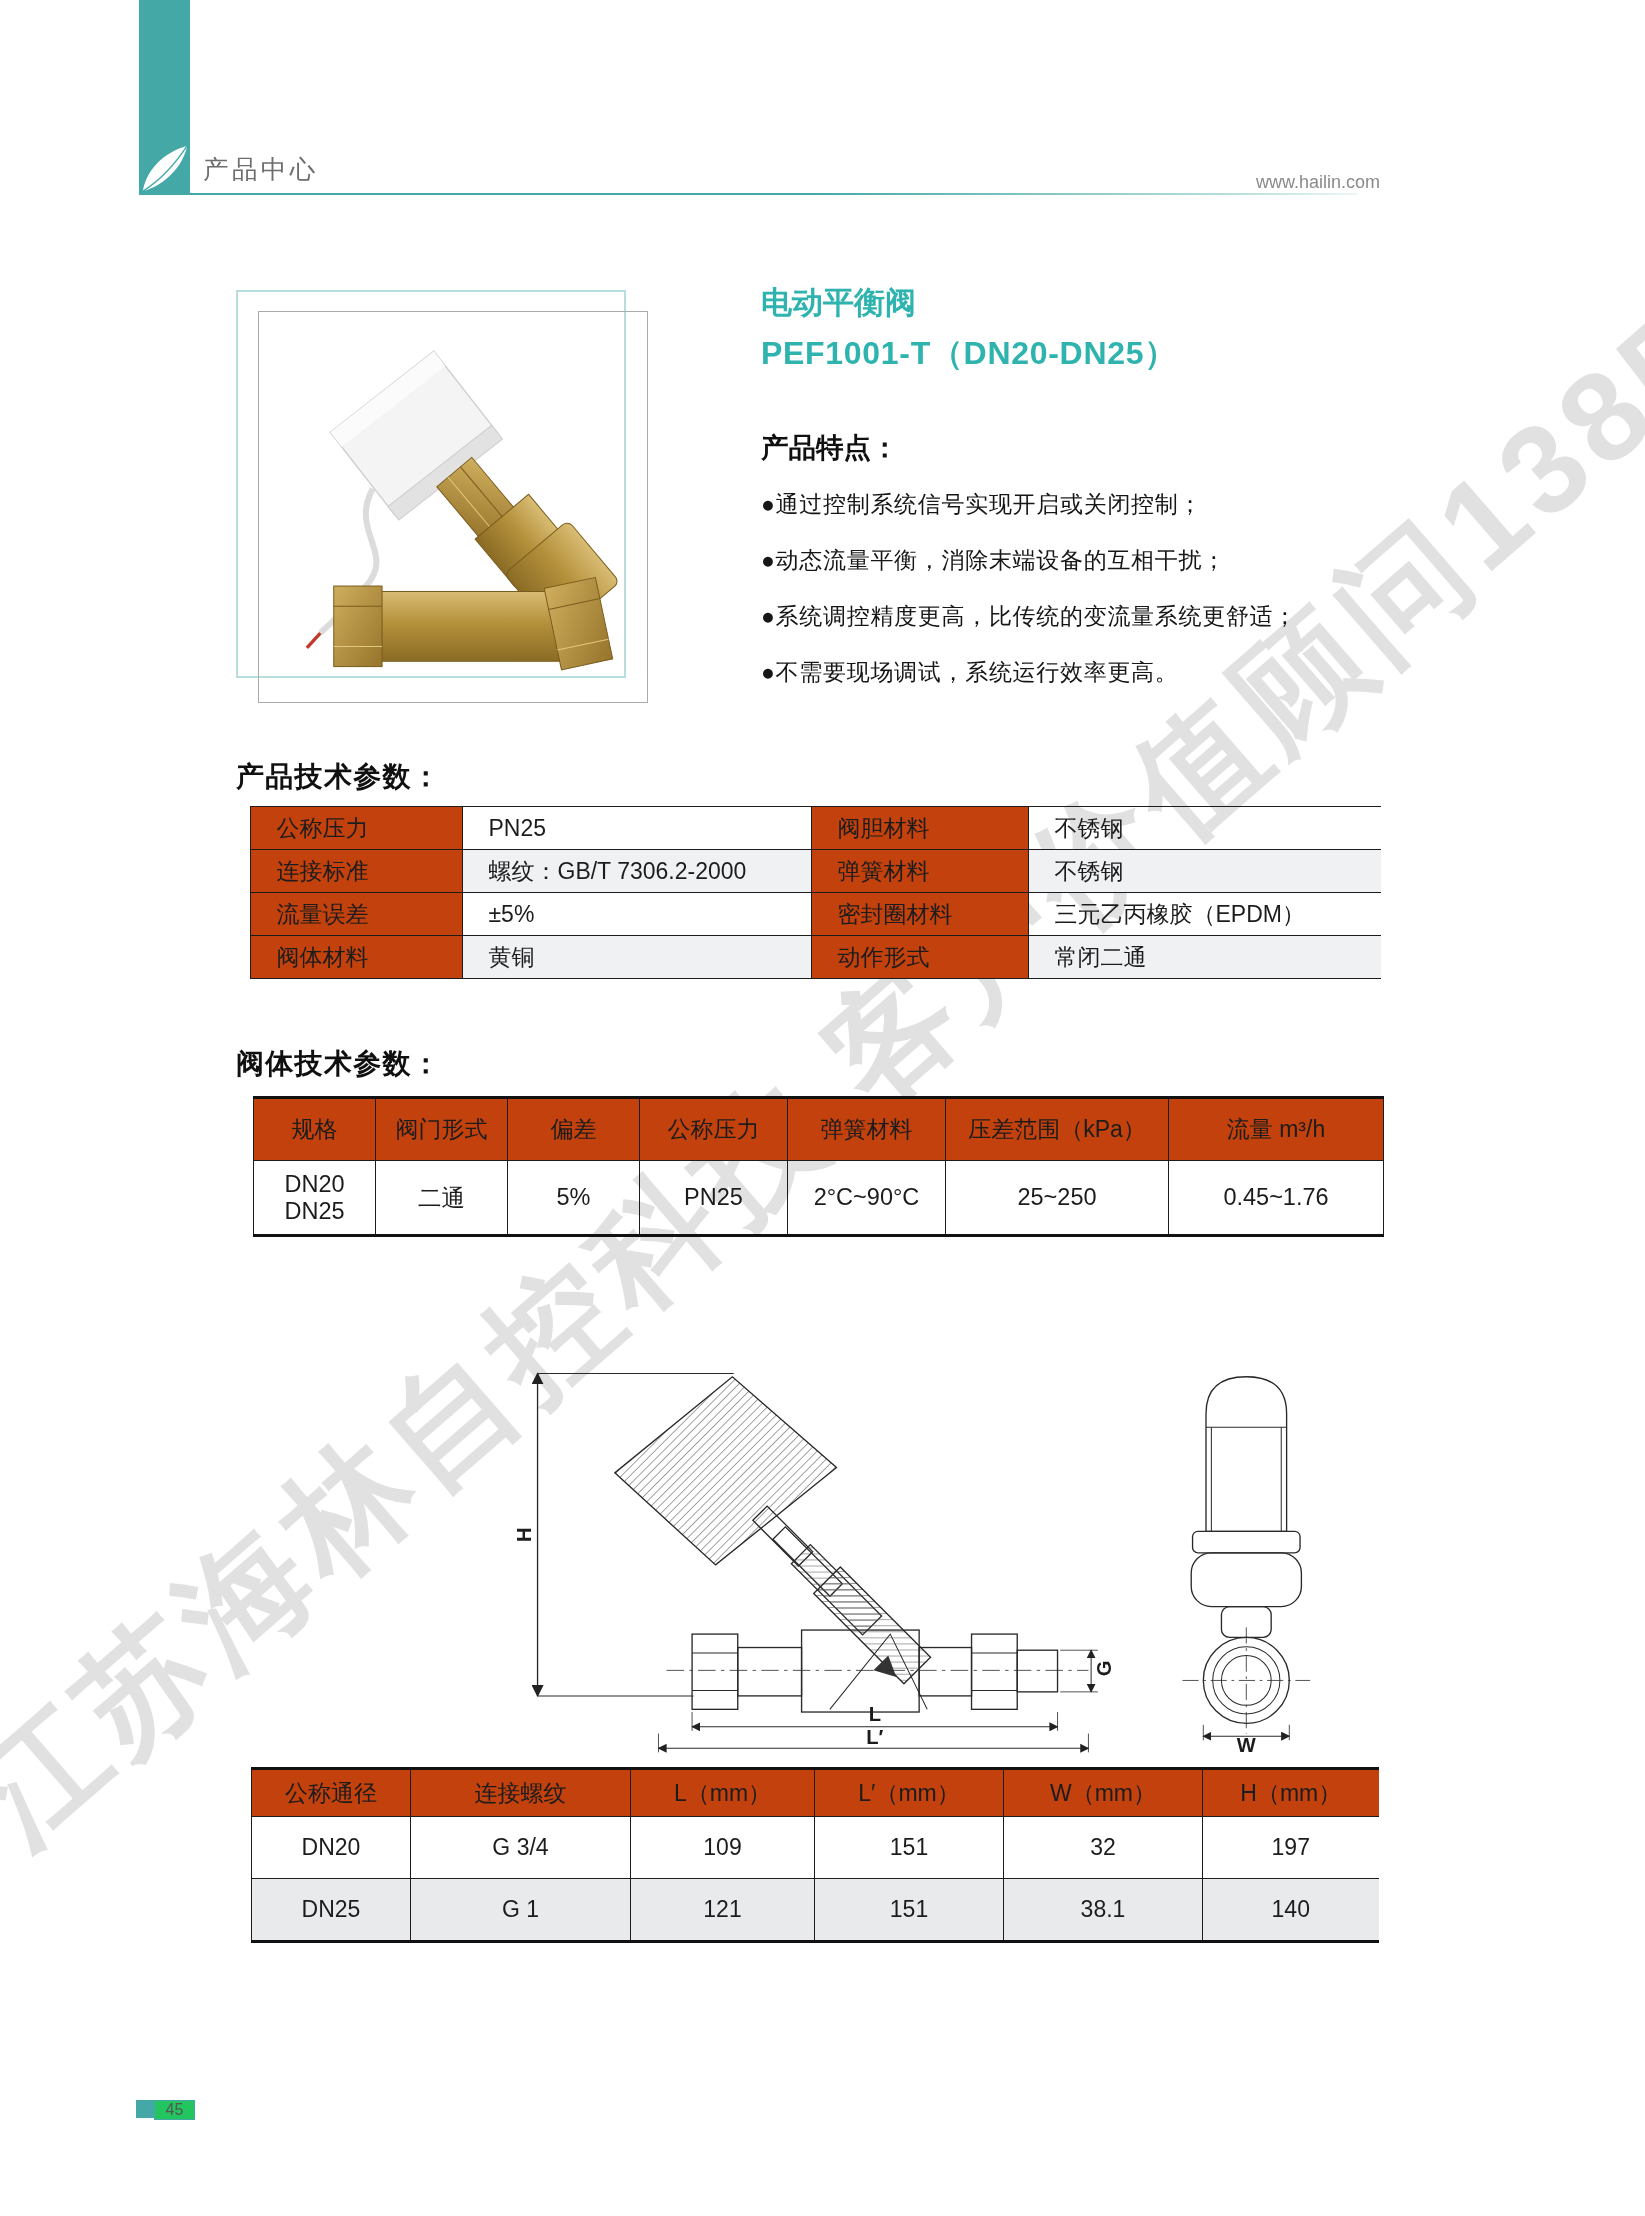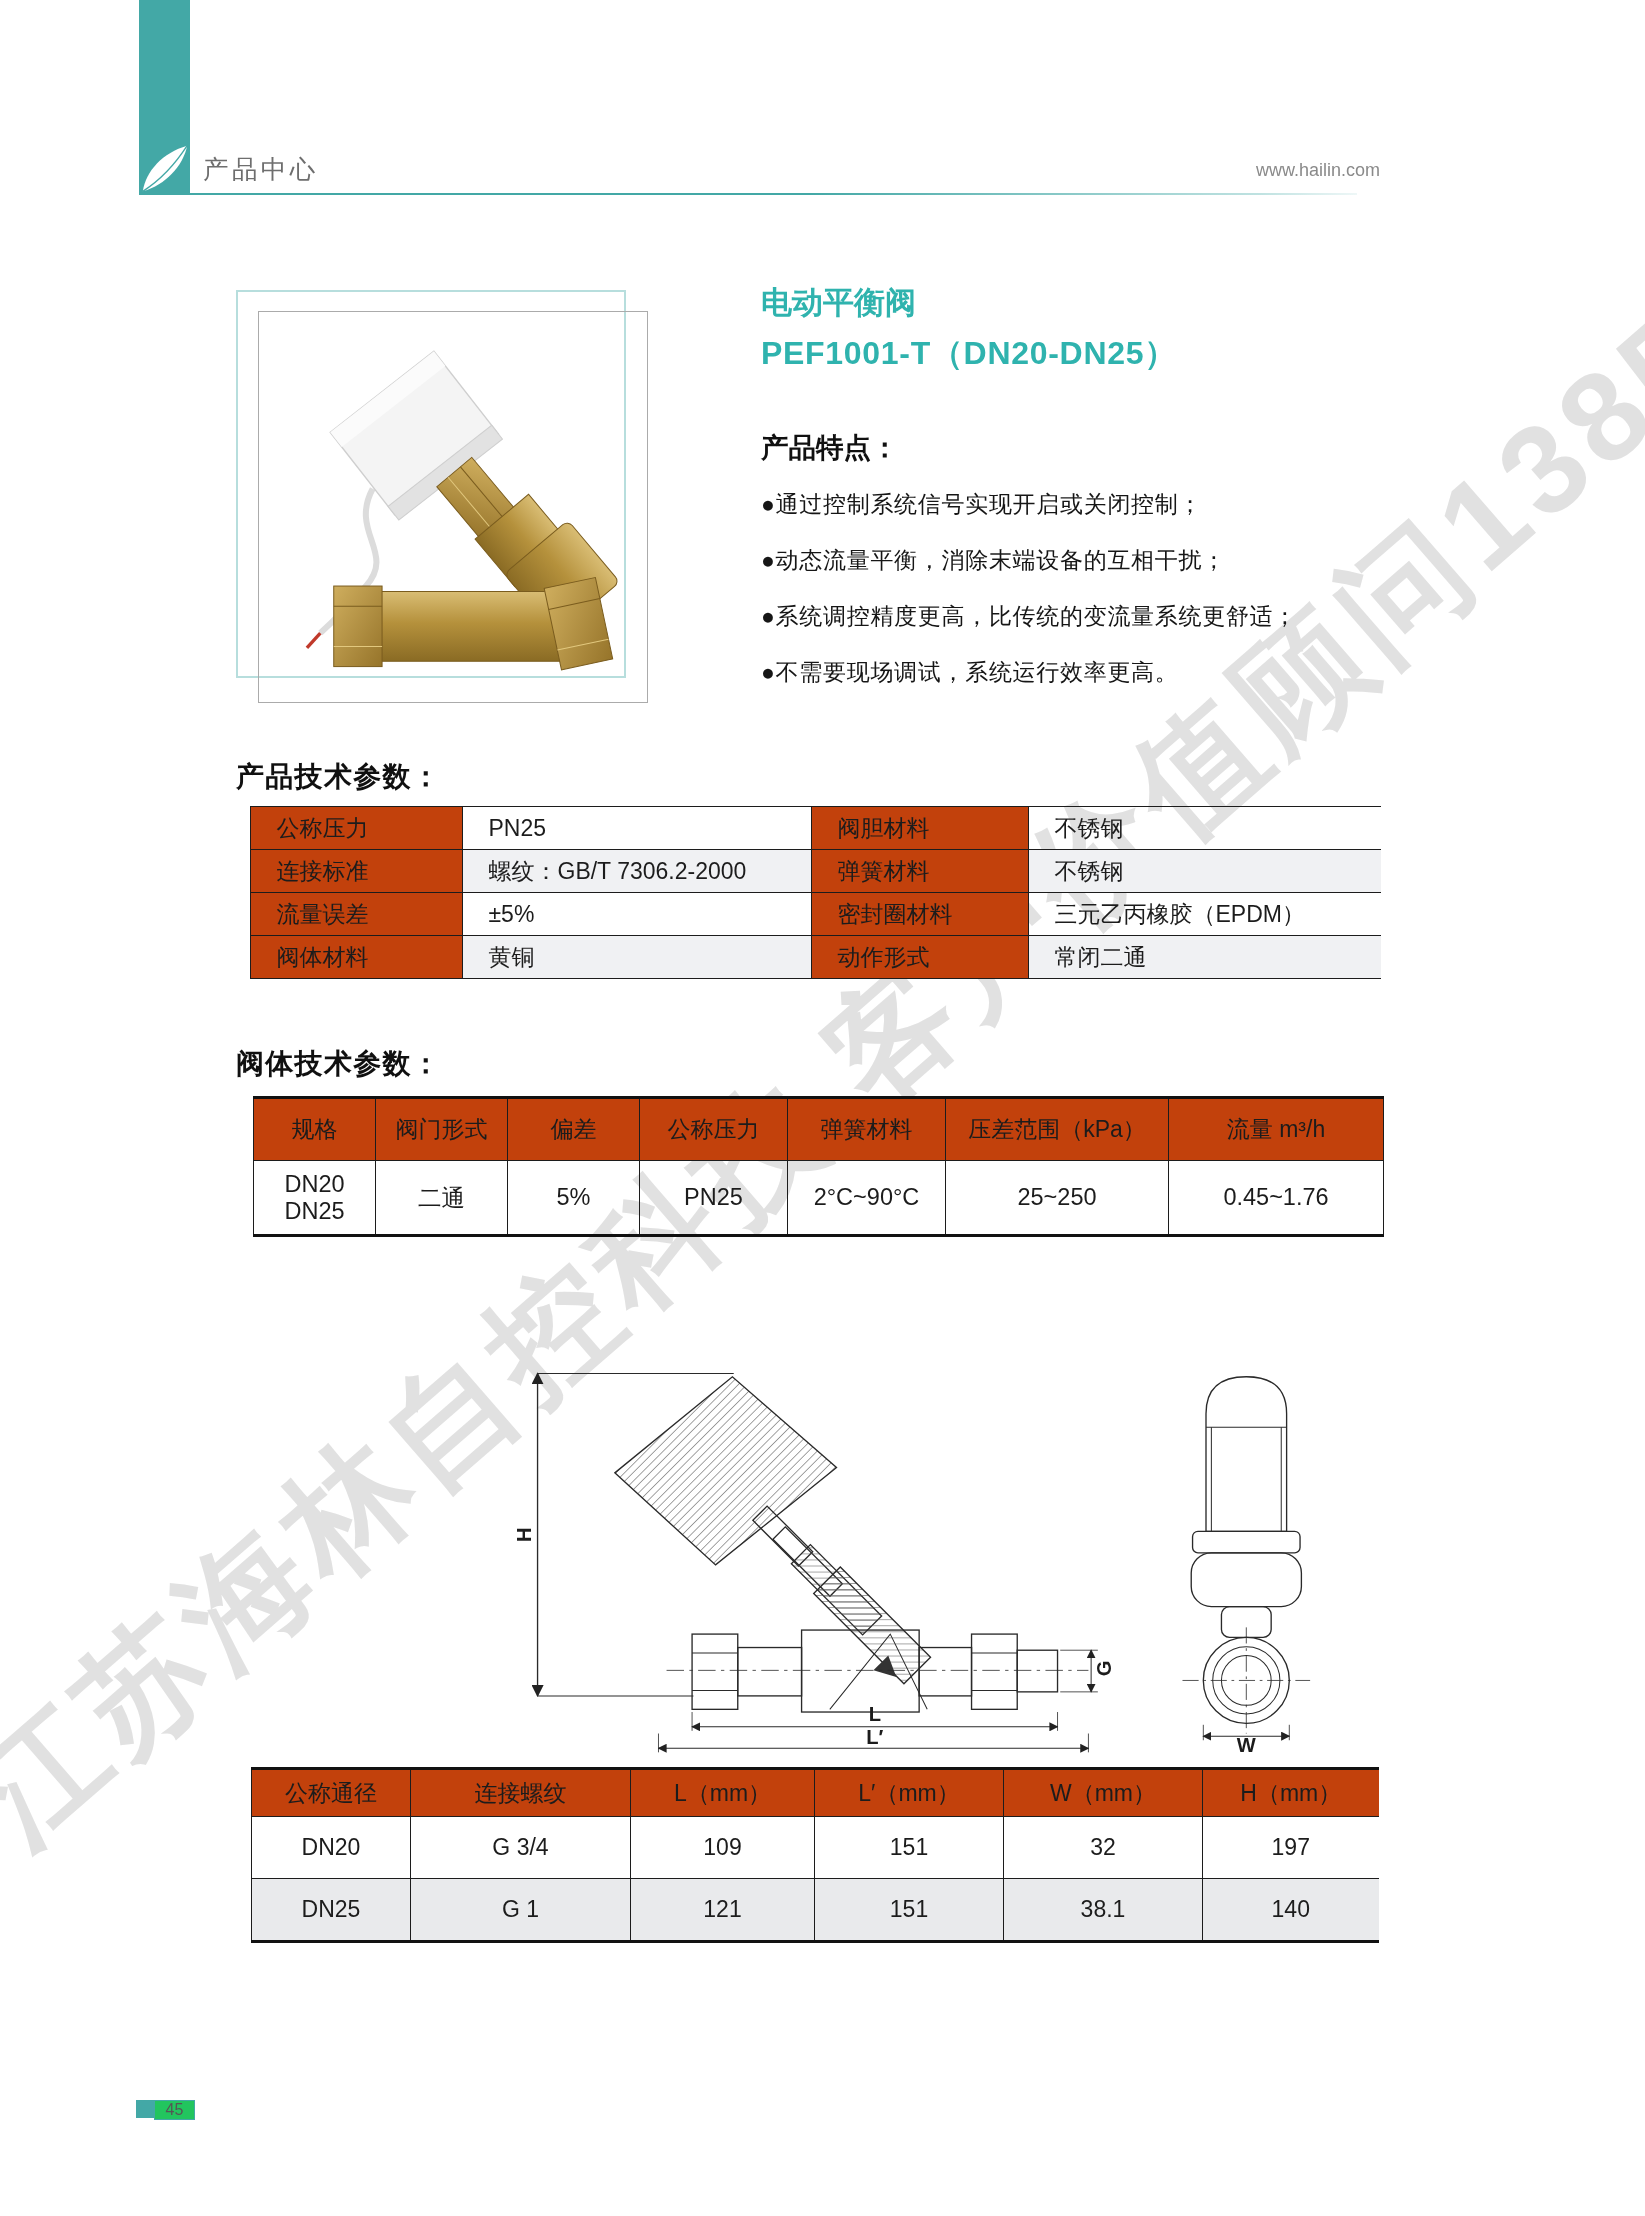--- a/index.html
+++ b/index.html
@@ -13,21 +13,21 @@
     transform:rotate(-41deg);
     font-size:126px;font-weight:700;letter-spacing:9.4px;white-space:nowrap;
     color:#c9c9c9;opacity:.55;text-align:center;z-index:1;
   }
   .z2{z-index:2;}
 
   
   #head-bar{left:139px;top:0;width:51px;height:195px;background:#43a8a6;}
   #head-leaf{left:140px;top:143px;width:50px;height:51px;}
   #breadcrumb{left:203px;top:152px;font-size:25.5px;color:#6e6e6e;letter-spacing:3.4px;}
-  #website{left:1256px;top:160px;font-size:18px;color:#8a8a8a;}
+  #website{left:1256px;top:172px;font-size:18px;color:#8a8a8a;}
   #head-line{left:139px;top:193px;width:1218px;height:2px;
     background:linear-gradient(to right,#43a8a6 55%,#bfe2e1 92%,#eef7f7);}
 
   
   #frame-teal{left:236px;top:290px;width:386px;height:384px;border:2px solid #b7dedd;background:transparent;}
   #frame-gray{left:258px;top:311px;width:388px;height:390px;border:1.3px solid #ababab;background:transparent;}
   #valve-photo{left:272px;top:331px;width:349px;height:349px;}
 
   
   #cat-title{left:761px;top:282px;font-size:31px;font-weight:bold;color:#2fb3ae;}

